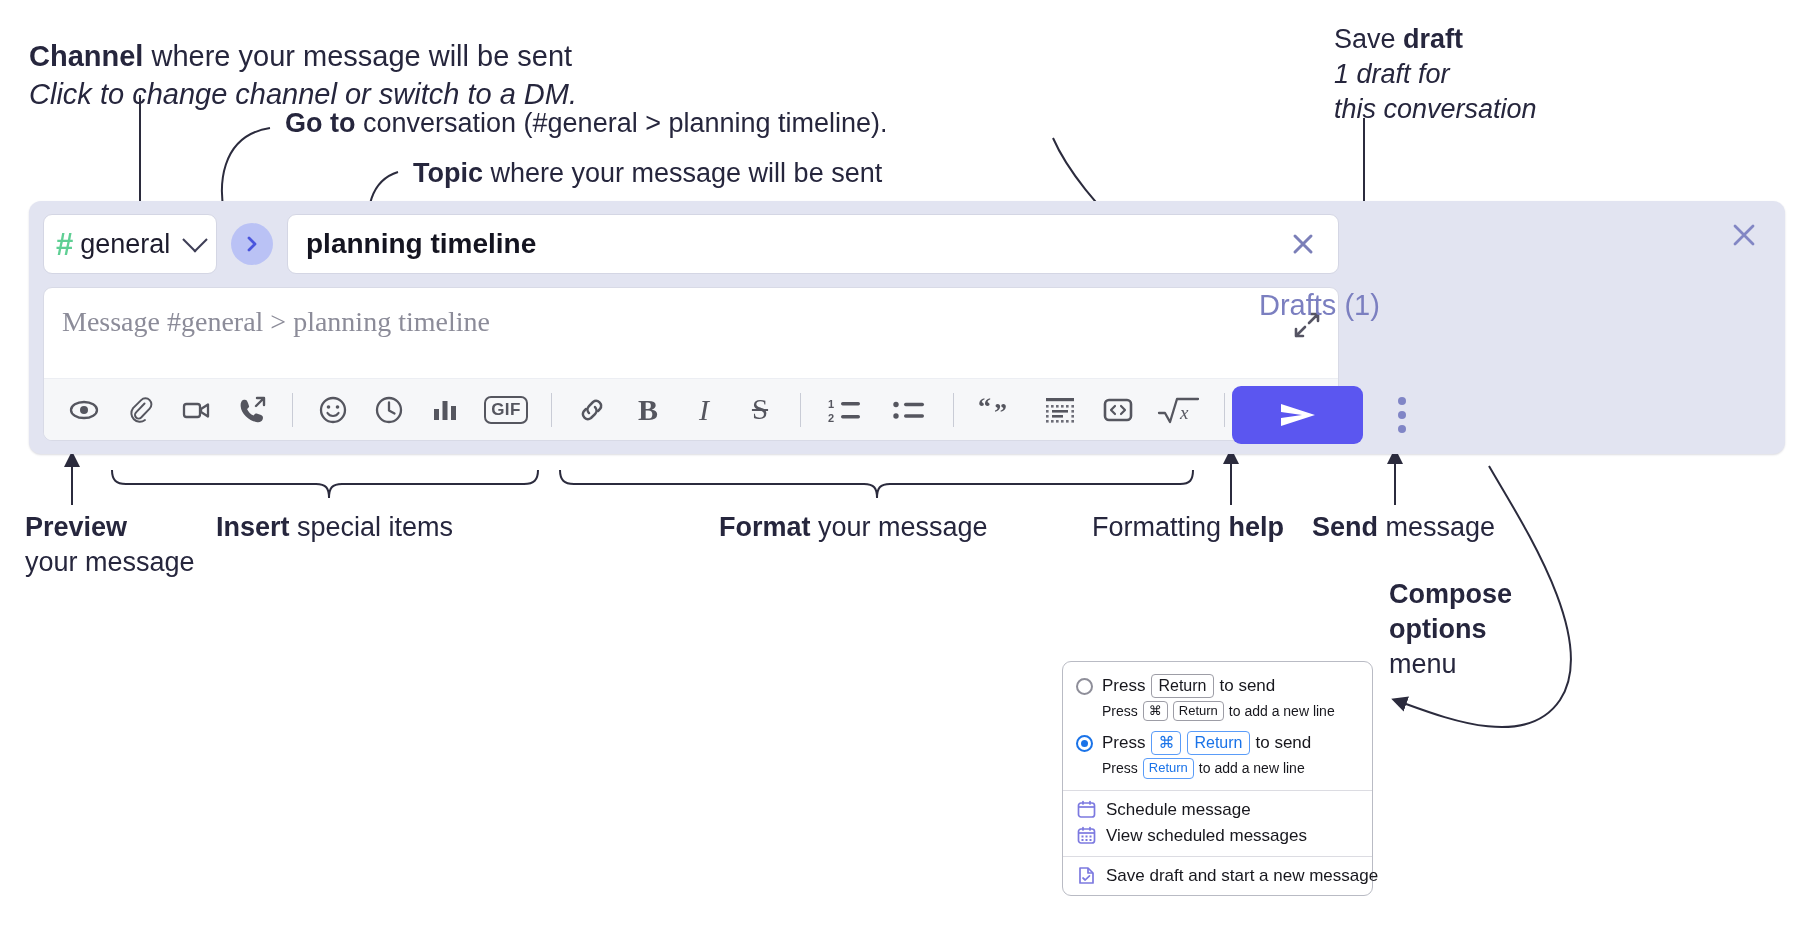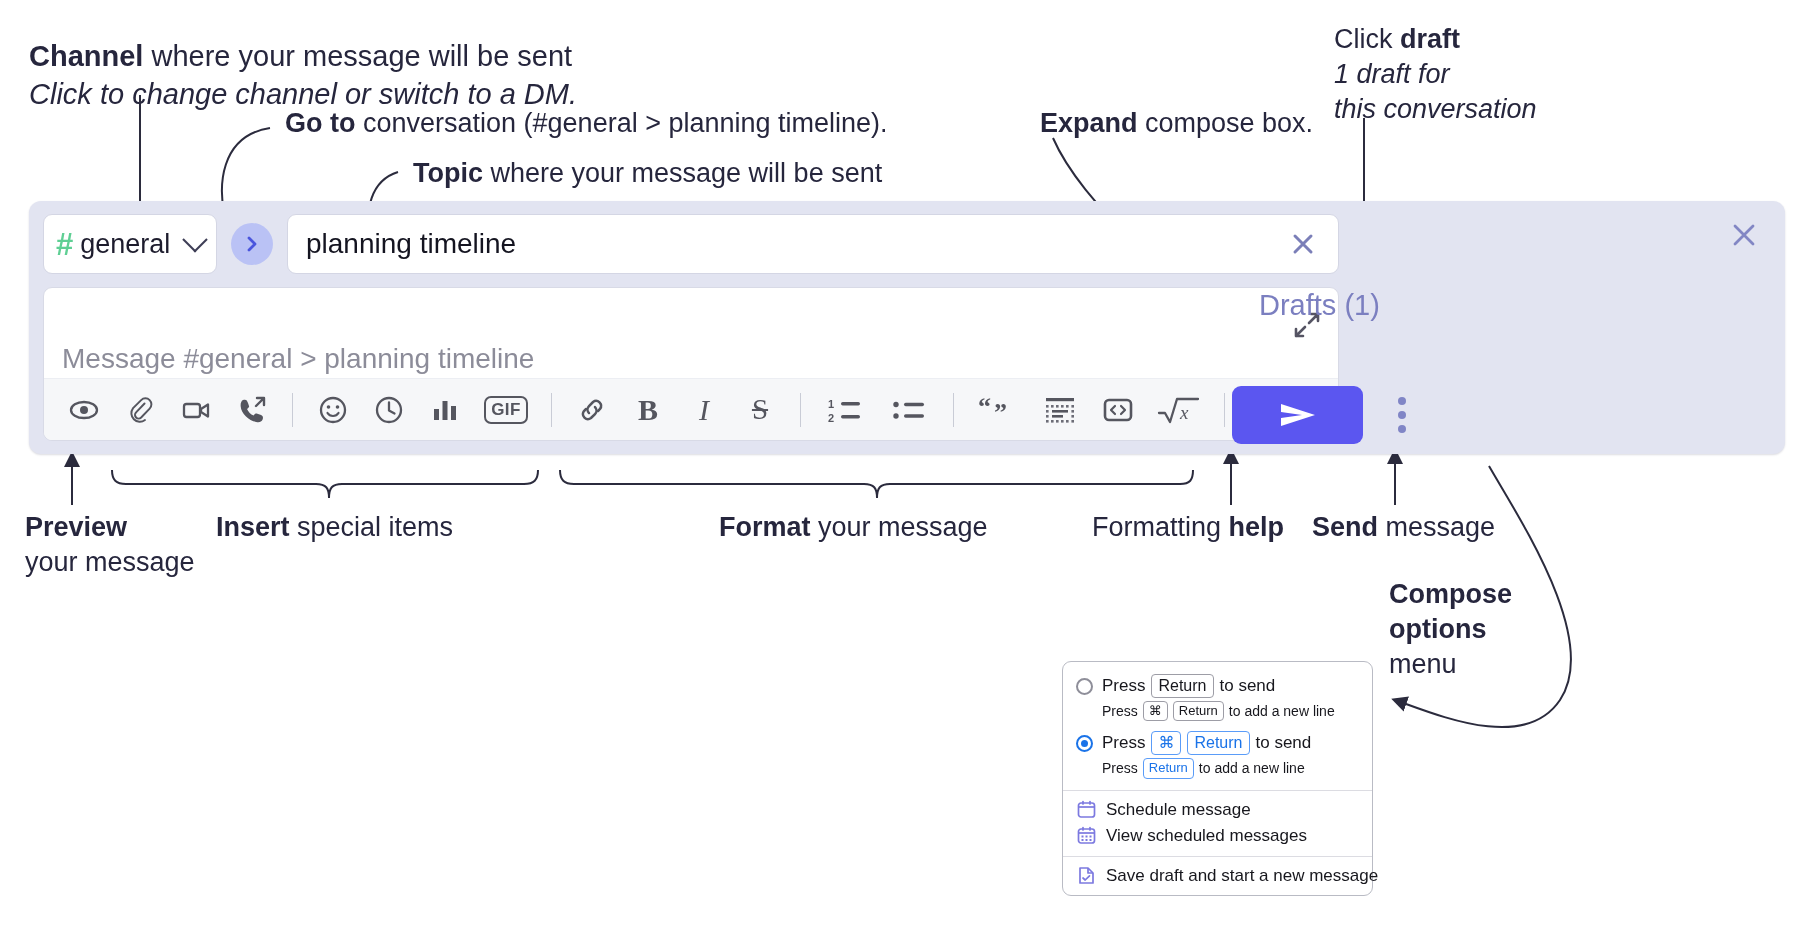--- a/index.html
+++ b/index.html
@@ -40,30 +40,30 @@
   .goto-btn{
     width:42px;height:42px;border-radius:50%;background:#bac2f5;
     margin:0 14px;display:flex;align-items:center;justify-content:center;cursor:pointer;flex:0 0 auto;
   }
   .goto-btn svg{display:block;}
 
   .topic-field{
     flex:1;height:60px;background:#fff;border:1px solid #d4d6e4;border-radius:9px;
     display:flex;align-items:center;padding:0 14px 0 18px;box-sizing:border-box;
   }
-  .topic-text{font-size:28px;color:#141420;flex:1;}
+  .topic-text{font-size:28px;color:#141420;flex:1;font-weight:bold;}
   .topic-x{width:42px;height:42px;display:flex;align-items:center;justify-content:center;cursor:pointer;}
 
   .msg-box{
     position:absolute;left:0;top:74px;width:100%;height:154px;box-sizing:border-box;
     background:#fff;border:1px solid #d8dae6;border-radius:9px;overflow:hidden;
   }
   .msg-input{
-    position:absolute;left:0;top:16px;right:0;height:92px;
-    display:flex;align-items:center;box-sizing:border-box;padding:18px 60px 0 18px;
+    position:absolute;left:0;top:0;right:0;height:92px;
+    display:flex;align-items:flex-start;box-sizing:border-box;padding:18px 60px 0 18px;font-family:Liberation Serif, serif;
   }
   .msg-ph{font-size:28px;color:#8c8c99;}
   .expand-btn{position:absolute;right:12px;top:18px;width:38px;height:38px;cursor:pointer;
               display:flex;align-items:center;justify-content:center;}
 
   .toolbar{
     position:absolute;left:0;bottom:0;right:0;height:62px;background:#f6f7f9;
     border-top:1px solid #eceef3;display:flex;align-items:center;padding:0 12px;box-sizing:border-box;
   }
   .tb-item{width:44px;height:44px;display:flex;align-items:center;justify-content:center;cursor:pointer;margin:1px 6px;}
@@ -117,26 +117,23 @@
   </div>
 
   <div class="anno a-md" style="left:285px;top:106px;">
     <span class="b">Go to</span><span> conversation (#general &gt; planning timeline).</span>
   </div>
 
   <div class="anno a-md" style="left:413px;top:156px;">
     <span class="b">Topic</span><span> where your message will be sent</span>
   </div>
 
-  <div class="anno a-md" style="left:1040px;top:106px;">
-    <span class="b">Expand</span><span> compose box.</span>
-  </div>
 
   <div class="anno a-md" style="left:1334px;top:22px;">
-    <div><span>Click </span><span class="b">draft</span></div>
+    <div><span>Save </span><span class="b">draft</span></div>
     <div class="i">1 draft for</div>
     <div class="i">this conversation</div>
   </div>
 
   <div class="anno a-md" style="left:25px;top:510px;">
     <div class="b">Preview</div>
     <div>your message</div>
   </div>
 
   <div class="anno a-md" style="left:216px;top:510px;">

